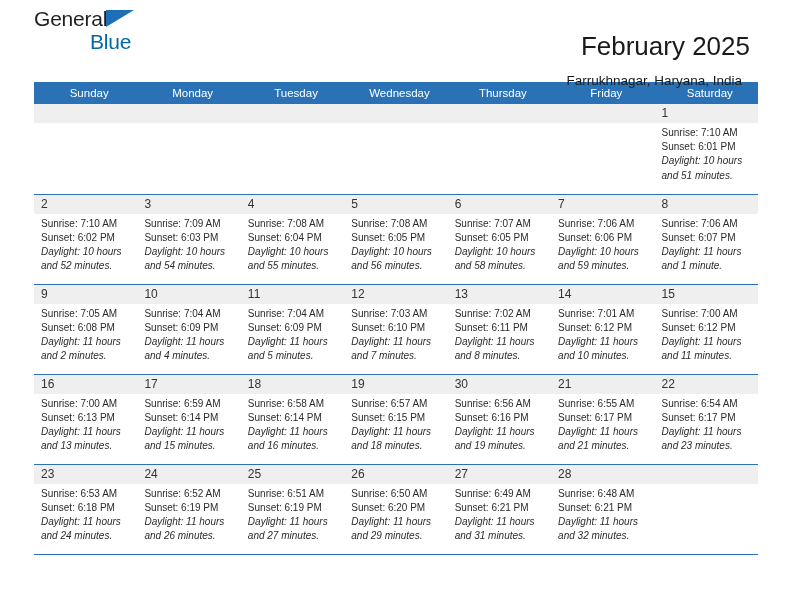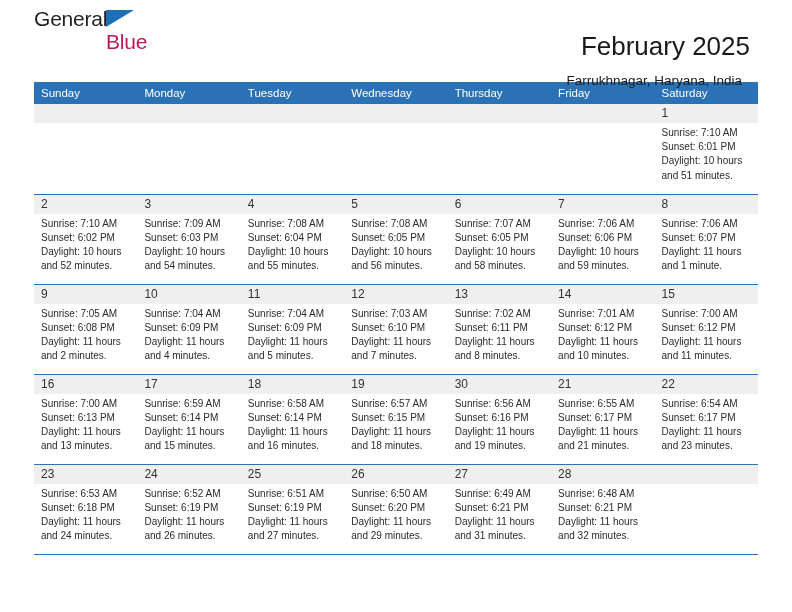--- a/index.html
+++ b/index.html
@@ -49,22 +49,22 @@
     position: absolute;
     left: 72px;
     top: 2px;
     width: 0;
     height: 0;
     border-left: 28px solid #1d70b8;
     border-bottom: 17px solid transparent;
   }
   .logo-row2 {
     font-size: 21px;
-    color: #be185d;
-    margin-left: 72px;
+    color: #0369a1;
+    margin-left: 56px;
     margin-top: 1px;
     letter-spacing: -0.2px;
   }
   .title-block {
     text-align: right;
   }
   .cal-title {
     font-size: 26px;
     color: #1a1a1a;
     font-weight: normal;
@@ -84,21 +84,21 @@
     margin-top: 12px;
     width: 724px;
     border-collapse: collapse;
     table-layout: fixed;
   }
   .calendar th {
     background: #2a72b5;
     color: #ffffff;
     font-size: 11.5px;
     font-weight: normal;
-    text-align: left;
+    text-align: center;
     padding: 5px 0 5px 7px;
     height: 19px;
     box-sizing: border-box;
   }
   .calendar td {
     vertical-align: top;
     padding: 0;
     border-bottom: 1.5px solid #2a72b5;
     height: 90px;
     box-sizing: border-box;
@@ -119,20 +119,21 @@
     padding: 3px 6px 0 7px;
     font-size: 10px;
     line-height: 14.2px;
     color: #2b2b2b;
   }
   .info div {
     white-space: nowrap;
   }
   .info .dl {
     white-space: normal;
+    font-style: italic;
   }
 </style>
 </head>
 <body>
 
 <div class="page">
 
   <div class="header">
 
     <div class="logo">

